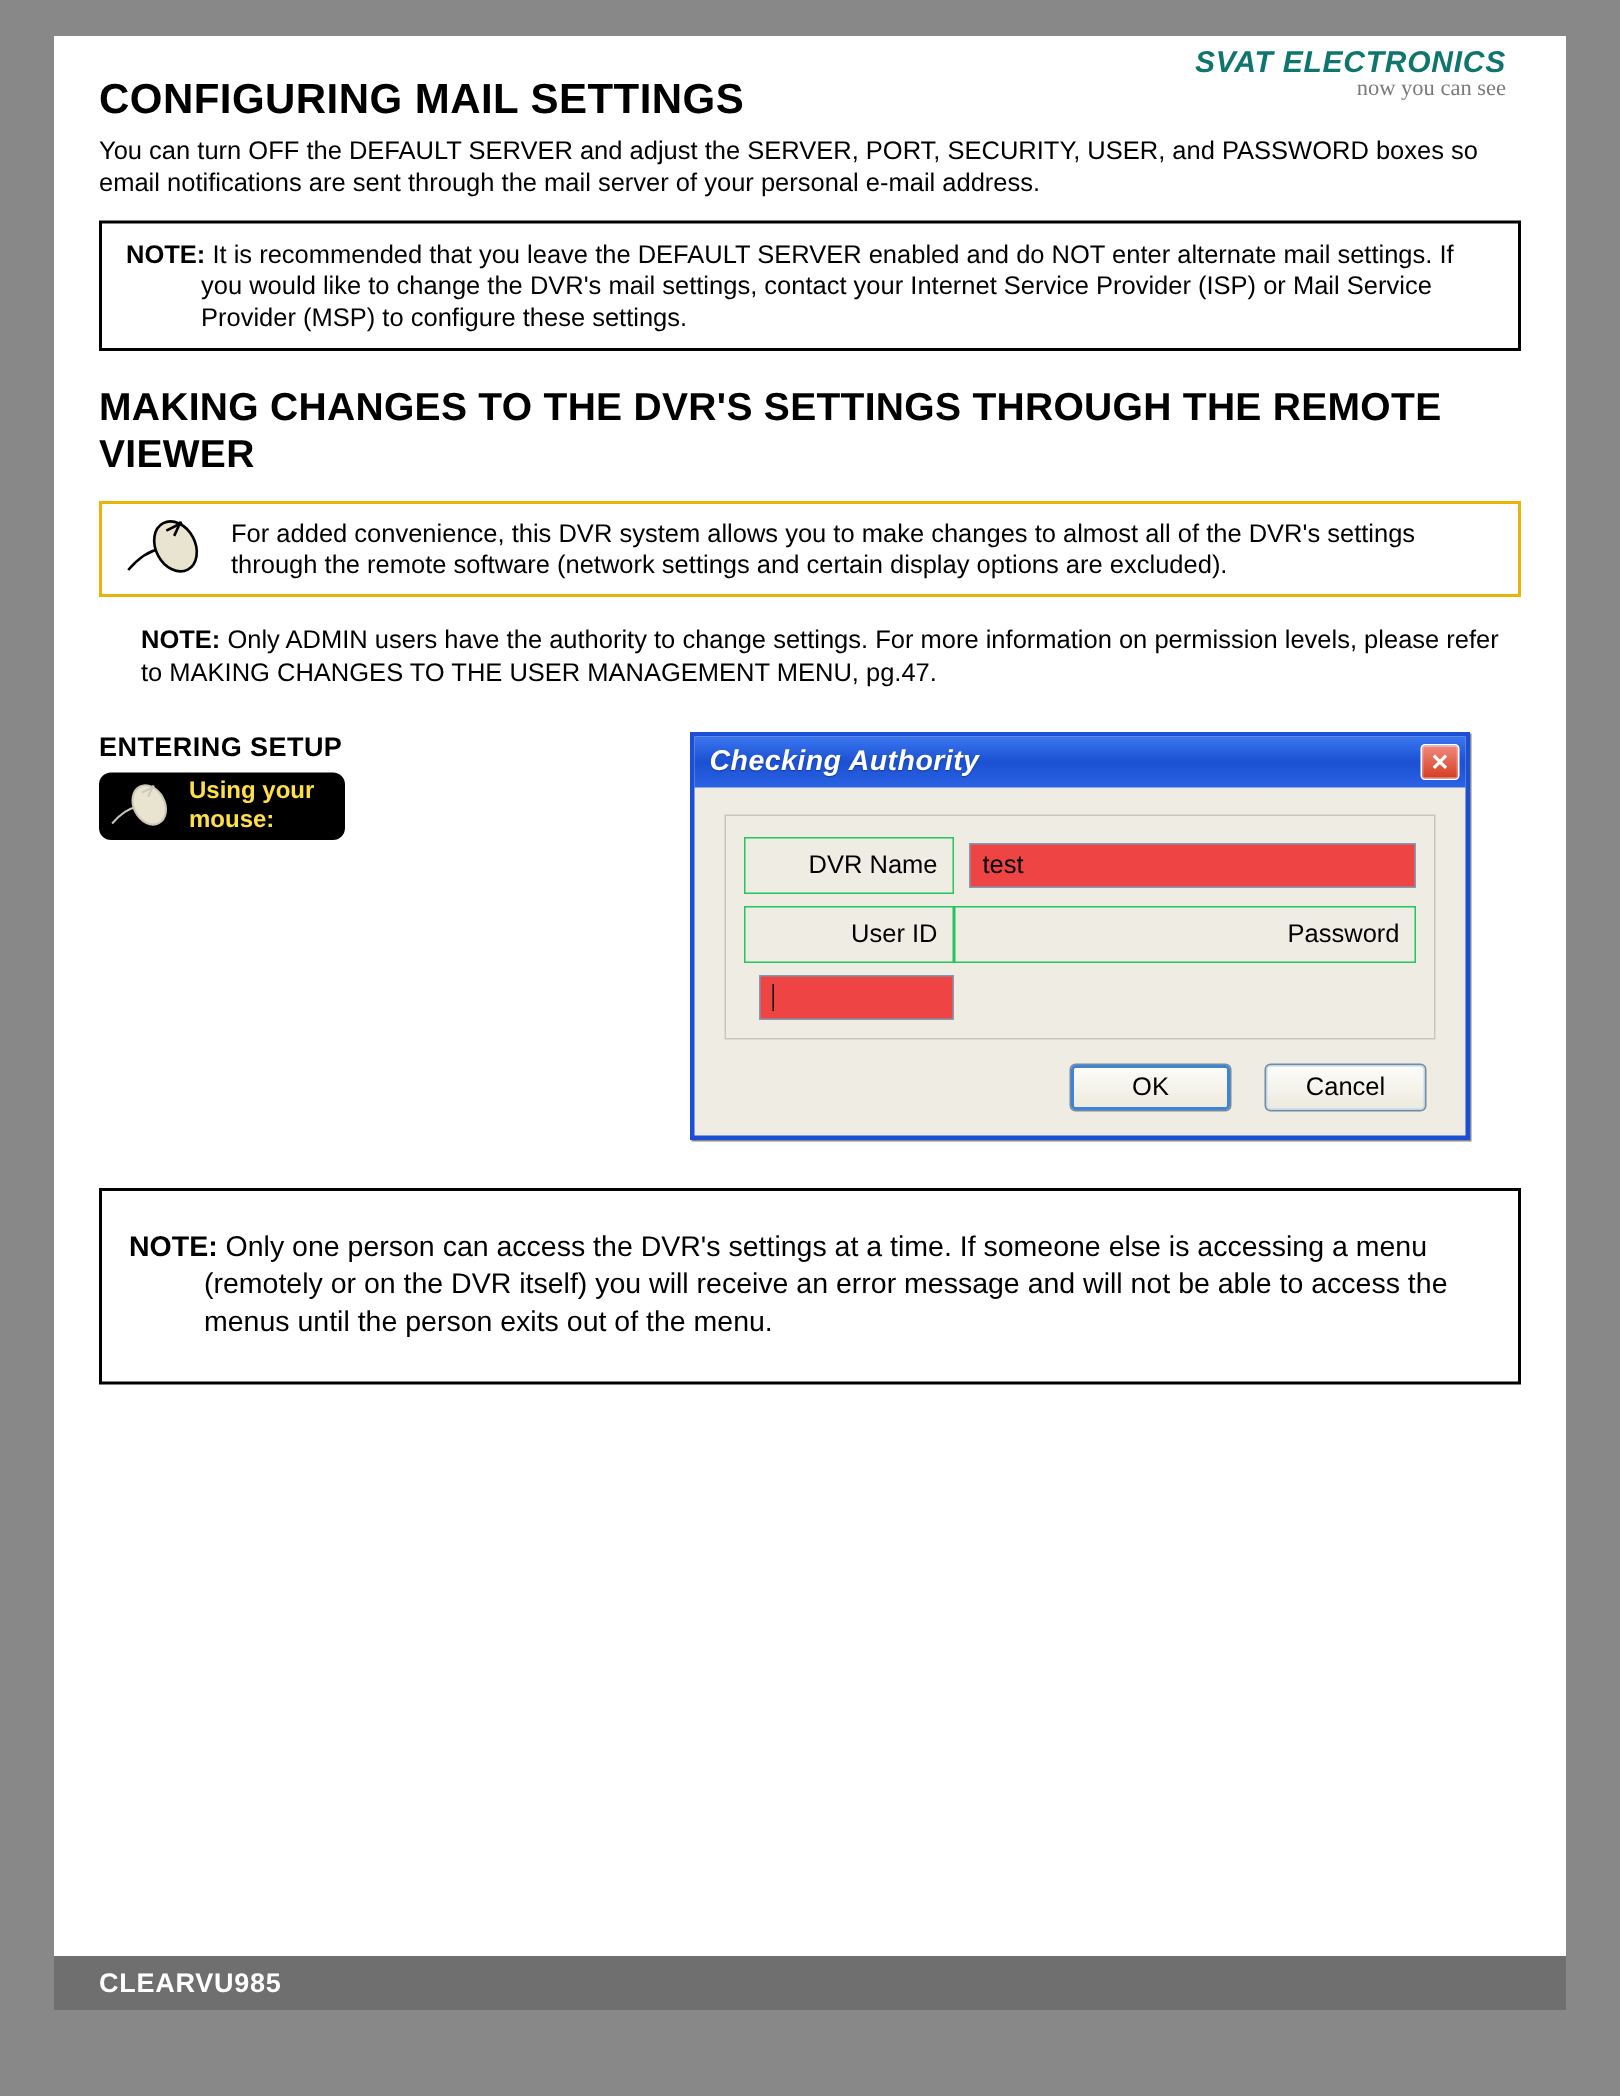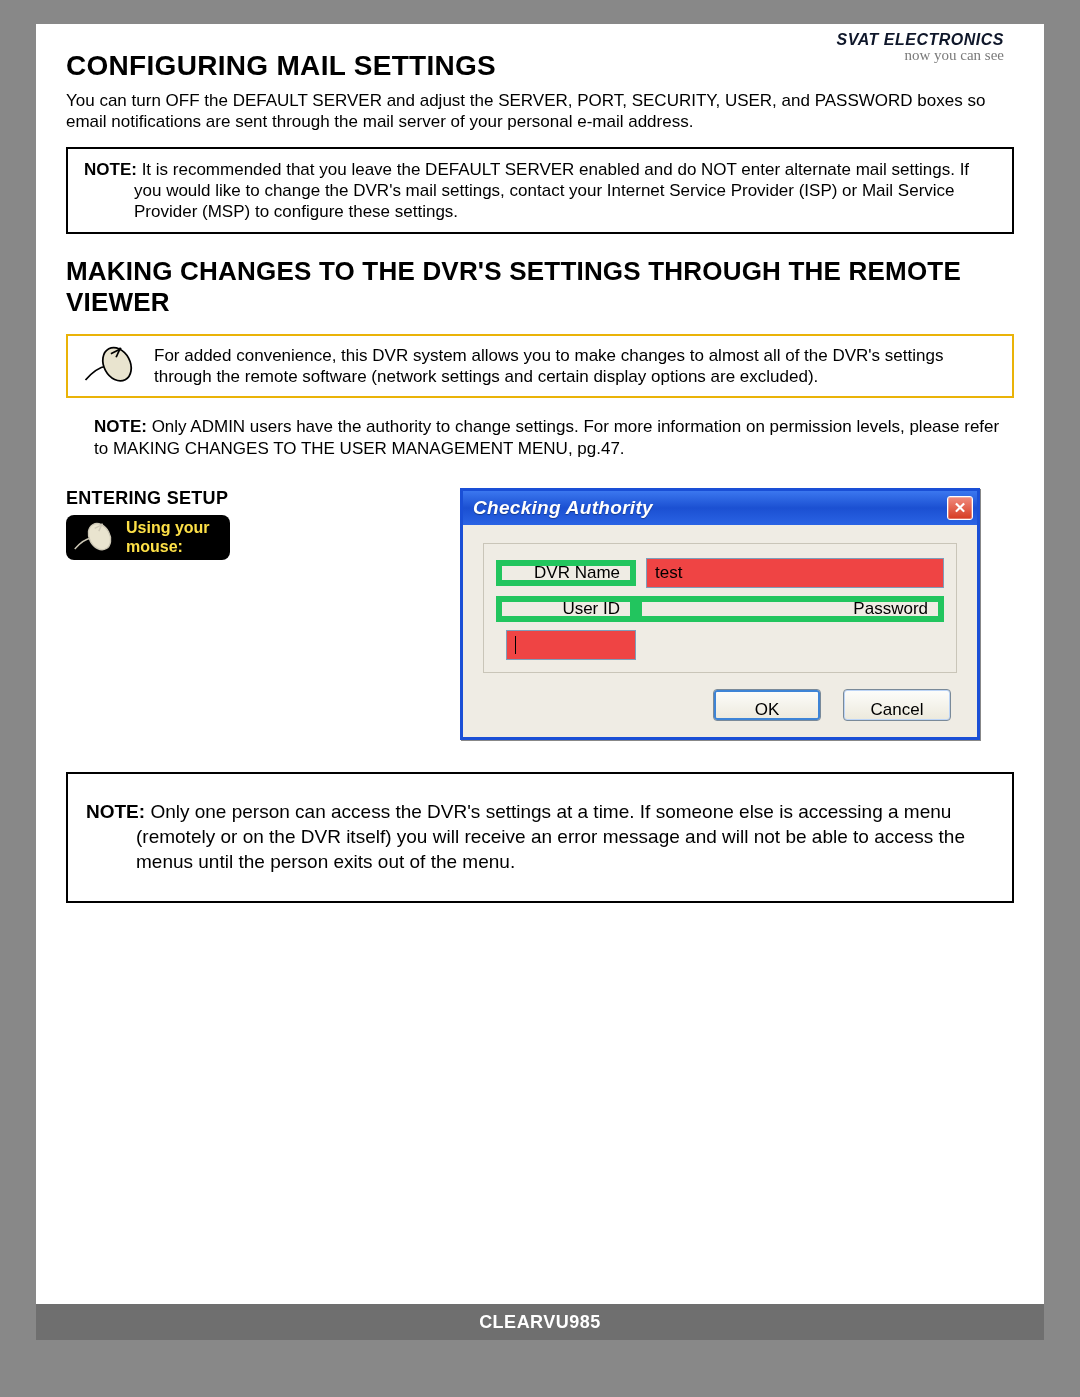--- a/index.html
+++ b/index.html
@@ -20,23 +20,23 @@
   .brand {
     position: absolute;
     top: 8px;
     right: 40px;
     text-align: right;
     line-height: 1;
   }
   .brand-line1 {
     font-weight: 700;
     font-style: italic;
-    font-size: 16px;
+    font-size: 20px;
     letter-spacing: 0.5px;
-    color: #0f172a;
+    color: #0f766e;
   }
   .brand-line2 {
     font-family: "Segoe Script", "Comic Sans MS", cursive;
     font-size: 15px;
     color: #7a7a7a;
   }
   h1.section-title {
     font-size: 28px;
     font-weight: 800;
     letter-spacing: 0.3px;
@@ -190,26 +190,26 @@
     border: 1px solid #c9c5b8;
     background: #efece4;
     padding: 14px 12px 12px 12px;
     display: grid;
     grid-template-columns: 140px 1fr;
     row-gap: 8px;
     column-gap: 0;
     align-items: center;
   }
   .fld-label {
-    border: 6px solid #22c55e;
+    border: 1px solid #22c55e;
     background: #efece4;
     padding: 6px 10px;
     text-align: right;
     font-size: 17px;
-    height: 26px;
+    height: 38px;
     display: flex;
     align-items: center;
     justify-content: flex-end;
   }
   .fld-input {
     border: 1px solid #7e9db9;
     background: #ef4444;
     padding: 4px 8px;
     font-size: 17px;
     height: 30px;
@@ -231,36 +231,36 @@
     padding-right: 6px;
   }
   .win-btn {
     min-width: 108px;
     height: 32px;
     background: linear-gradient(#fdfdfb,#ece9dc);
     border: 1px solid #7a8a99;
     border-radius: 4px;
     font-size: 17px;
     display: flex;
-    align-items: flex-end;
+    align-items: center;
     justify-content: center;
     box-shadow: 0 0 0 1px #bcd4f6 inset;
   }
   .win-btn.default {
     box-shadow: 0 0 0 2px #3e84d6 inset;
   }
   .footer {
     position: absolute;
     left: 0; right: 0; bottom: 0;
     background: #6f6f6f;
     color: #fff;
     height: 36px;
     display: flex;
     align-items: center;
-    justify-content: center;
+    justify-content: flex-start;
     padding: 0 30px;
     font-weight: 700;
     font-size: 18px;
     letter-spacing: 0.5px;
   }
   .hang-indent { padding-left: 50px; text-indent: -50px; display:block; }
 </style>
 </head>
 <body>
 

